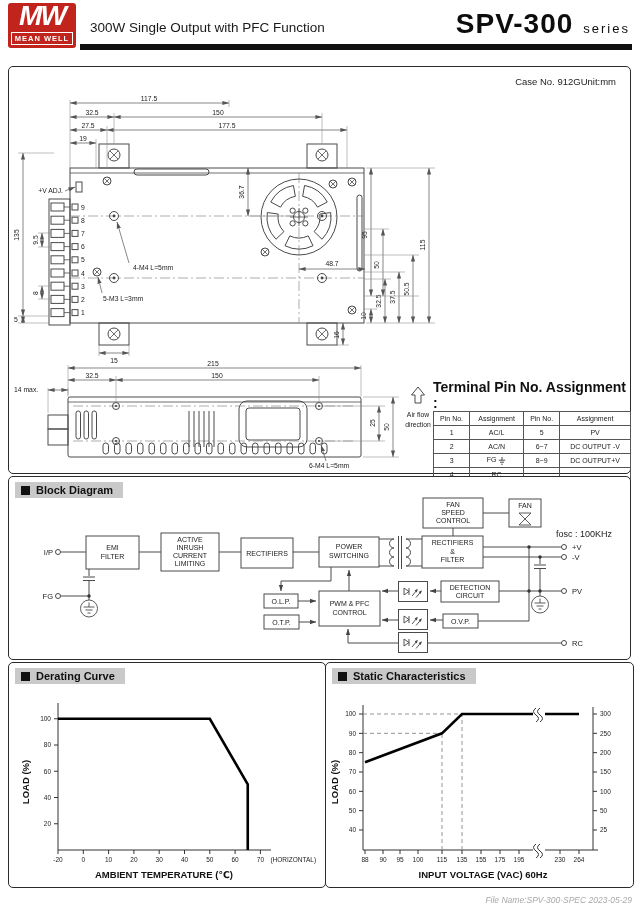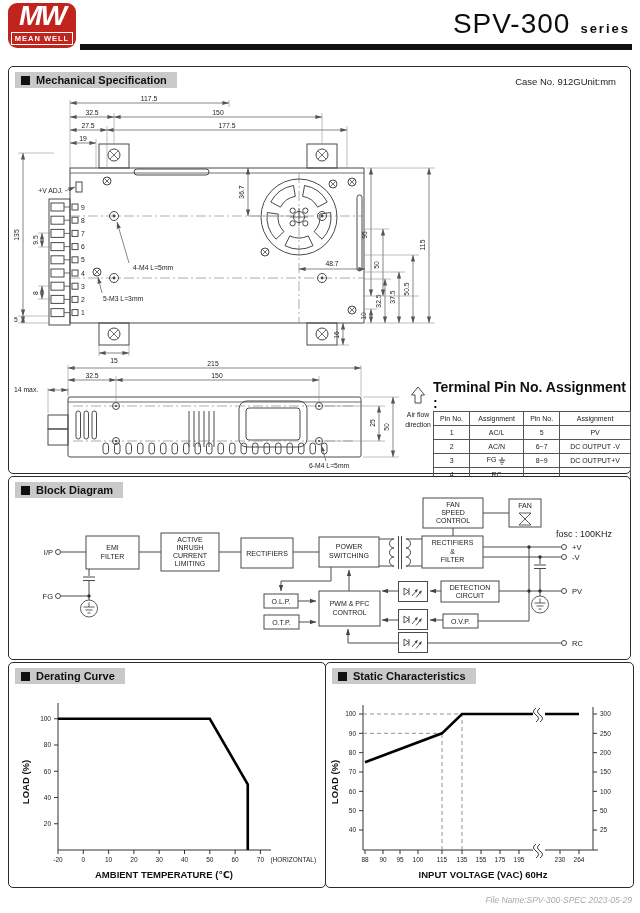--- a/index.html
+++ b/index.html
@@ -1,28 +1,28 @@
 <!DOCTYPE html>
 <html><head>
 <meta charset="utf-8">
 <style>
   html,body{margin:0;padding:0;background:#e8e8e8;}
   .page{position:relative;width:640px;height:913px;background:#fff;margin:0 auto;
         font-family:"Liberation Sans","DejaVu Sans",sans-serif;color:#111;overflow:hidden;}
   svg{font-family:"Liberation Sans","DejaVu Sans",sans-serif;}
   
-  .logo{position:absolute;left:8px;top:3px;width:68px;height:45px;background:#c0241d;border-radius:9px;}
+  .logo{position:absolute;left:8px;top:3px;width:68px;height:45px;background:#c0241d;border-radius:3px;}
   .logo .mw{position:absolute;top:-3px;left:0;right:0;text-align:center;color:#fff;
             font-style:italic;font-weight:900;font-size:28px;letter-spacing:-2px;}
   .logo .brand{position:absolute;left:3px;right:3px;bottom:3px;border:1.5px solid #fff;
                color:#fff;font-size:7.5px;font-weight:bold;text-align:center;padding:1px 0;letter-spacing:1px;}
   .hdr-title{position:absolute;left:90px;top:20px;font-size:13.5px;font-weight:500;color:#1a1a1a;}
   .hdr-series{position:absolute;right:10px;top:8px;display:flex;align-items:baseline;gap:10px;}
-  .hdr-series .big{font-size:28px;font-weight:400;letter-spacing:1px;color:#0d0d0d;}
-  .hdr-series .small{font-size:13px;font-weight:bold;letter-spacing:2px;color:#0d0d0d;}
+  .hdr-series .big{font-size:28px;font-weight:700;letter-spacing:1px;color:#0d0d0d;}
+  .hdr-series .small{font-size:13px;font-weight:normal;letter-spacing:2px;color:#0d0d0d;}
   .hdr-bar{position:absolute;left:80px;top:44px;width:552px;height:6px;background:#101010;}
   
   .secbox{position:absolute;border:1.5px solid #2b2b2b;border-radius:5px;background:#fff;}
   .sechdr{position:absolute;left:6px;top:5px;display:inline-flex;align-items:center;gap:6px;
           background:#c9c9c9;padding:2px 10px 2px 6px;}
   .sechdr .sq{width:9px;height:9px;background:#111;display:inline-block;}
   .sechdr .t{font-size:11px;font-weight:bold;color:#111;white-space:nowrap;}
   .caseinfo{position:absolute;right:14px;top:9px;font-size:9.5px;color:#222;display:flex;}
   .foscinfo{position:absolute;right:18px;top:7px;font-size:9px;color:#222;margin-top:45px;}
   
@@ -55,31 +55,28 @@
 </style>
 </head>
 <body>
 
 <div class="page">
 
   <div class="logo">
     <div class="mw">MW</div>
     <div class="brand">MEAN WELL</div>
   </div>
+  <div class="hdr-title">300W Single Output with PFC Function</div>
   <div class="hdr-series">
     <span class="big">SPV-300</span>
     <span class="small">series</span>
   </div>
   <div class="hdr-bar"></div>
 
   <div class="secbox" style="left:8px;top:66px;width:621px;height:406px;">
-    <div class="sechdr">
-      <span class="sq"></span>
-      <span class="t">Mechanical Specification</span>
-    </div>
     <div class="caseinfo">
       <span>Case No. 912G</span>
       <span>Unit:mm</span>
     </div>
 
     <svg id="topview-svg" style="position:absolute;left:0;top:28px;" width="432" height="272" viewBox="0 0 432 272">
       <defs>
         <marker id="da1" markerWidth="8" markerHeight="8" refX="6.6" refY="2.6" orient="auto-start-reverse" markerUnits="userSpaceOnUse">
           <path d="M0,0.5 L6.8,2.6 L0,4.7 Z" fill="#555"></path>
         </marker>

